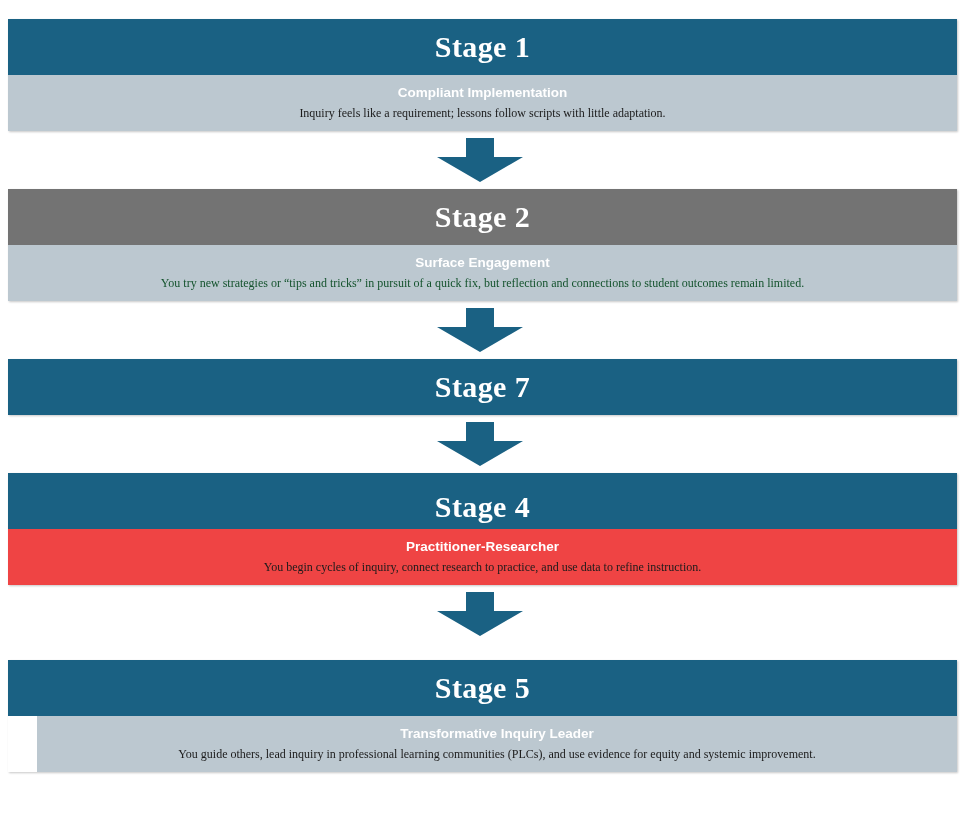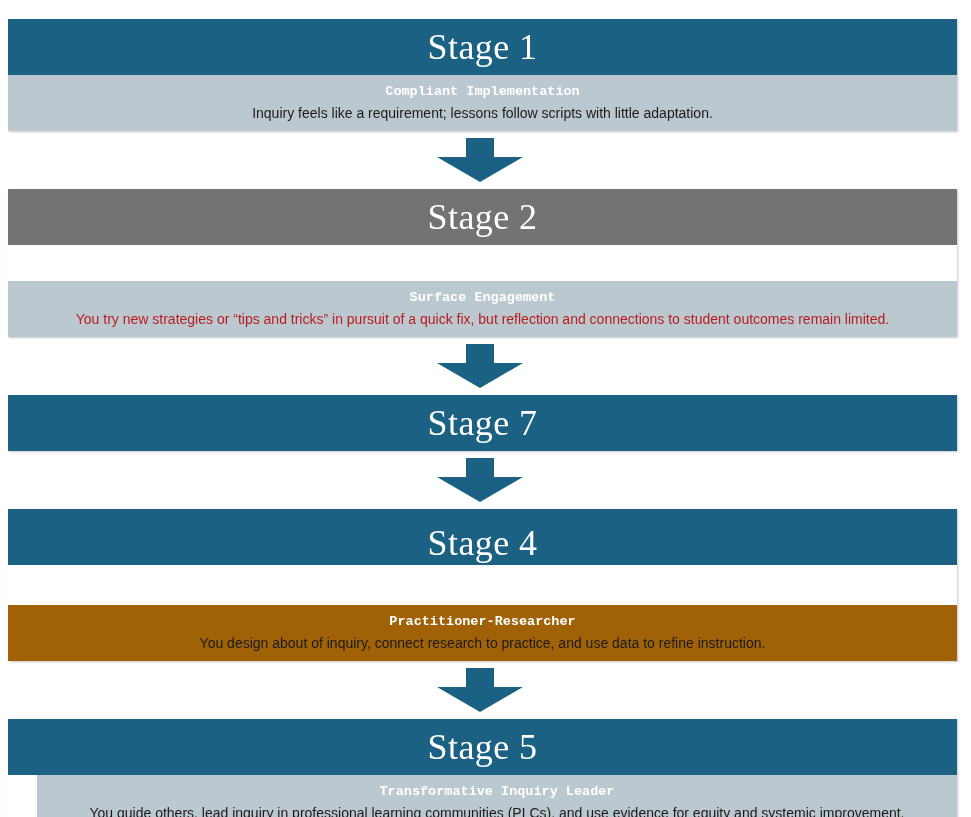--- a/index.html
+++ b/index.html
@@ -30,52 +30,52 @@
   .stage-header {
     height: 56px;
     background: #1a6183;
     display: flex;
     align-items: center;
     justify-content: center;
     box-sizing: border-box;
   }
   .stage-title {
     color: #ffffff;
-    font-size: 36px;
-    font-weight: 400;
+    font-size: 30px;
+    font-weight: 700;
     letter-spacing: 0.4px;
     line-height: 1;
     font-family: "Liberation Serif", "DejaVu Serif", serif;
   }
   .stage-body {
     height: 56px;
     background: #bcc8d0;
     display: flex;
     flex-direction: column;
     align-items: center;
     justify-content: center;
     box-sizing: border-box;
     padding: 0 10px;
   }
   .stage-subtitle {
     color: #ffffff;
     font-size: 13.5px;
     font-weight: bold;
     line-height: 1.35;
     text-align: center;
-    font-family: Liberation Mono, monospace;
+    font-family: Liberation Sans, sans-serif;
   }
   .stage-desc {
     color: #1b1b1b;
-    font-size: 14px;
+    font-size: 12px;
     font-weight: 400;
     line-height: 1.4;
     text-align: center;
     margin-top: 3px;
-    font-family: Liberation Sans, sans-serif;
+    font-family: Liberation Serif, serif;
   }
   .connector {
     height: 58px;
     display: flex;
     align-items: center;
     justify-content: center;
     position: relative;
     left: -3px;
   }
   .arrow-down {
@@ -100,23 +100,23 @@
   <div class="connector">
     <svg class="arrow-down" width="86" height="44" viewBox="0 0 86 44" aria-hidden="true">
       <polygon points="29,0 57,0 57,19 86,19 43,44 0,19 29,19" fill="#1a6183"></polygon>
     </svg>
   </div>
 
   <div class="stage">
     <div class="stage-header" style="background: #737373;">
       <div class="stage-title" style="color: rgb(255, 255, 255);">Stage 2</div>
     </div>
-    <div class="stage-body" style="background: rgb(188, 200, 208); margin-top: 36px;">
+    <div class="stage-body" style="background: rgb(188, 200, 208);">
       <div class="stage-subtitle" style="color: rgb(255, 255, 255);">Surface Engagement</div>
-      <div class="stage-desc" style="color: #b91c1c;">You try new strategies or “tips and tricks” in pursuit of a quick fix, but reflection and connections to student outcomes remain limited.</div>
+      <div class="stage-desc" style="color: #14532d;">You try new strategies or “tips and tricks” in pursuit of a quick fix, but reflection and connections to student outcomes remain limited.</div>
     </div>
   </div>
 
   <div class="connector">
     <svg class="arrow-down" width="86" height="44" viewBox="0 0 86 44" aria-hidden="true">
       <polygon points="29,0 57,0 57,19 86,19 43,44 0,19 29,19" fill="#1a6183"></polygon>
     </svg>
   </div>
 
   <div class="stage">
@@ -128,34 +128,34 @@
   <div class="connector">
     <svg class="arrow-down" width="86" height="44" viewBox="0 0 86 44" aria-hidden="true">
       <polygon points="29,0 57,0 57,19 86,19 43,44 0,19 29,19" fill="#1a6183"></polygon>
     </svg>
   </div>
 
   <div class="stage">
     <div class="stage-header" style="background: rgb(26, 97, 131);">
       <div class="stage-title" style="color: rgb(255, 255, 255); margin-top: 12px;">Stage 4</div>
     </div>
-    <div class="stage-body" style="background: #a16207; margin-top: 40px;">
+    <div class="stage-body" style="background: #ef4444;">
       <div class="stage-subtitle" style="color: rgb(255, 255, 255);">Practitioner-Researcher</div>
-      <div class="stage-desc" style="color: rgb(27, 27, 27);">You design about of inquiry, connect research to practice, and use data to refine instruction.</div>
+      <div class="stage-desc" style="color: rgb(27, 27, 27);">You begin cycles of inquiry, connect research to practice, and use data to refine instruction.</div>
     </div>
   </div>
 
   <div class="connector">
     <svg class="arrow-down" width="86" height="44" viewBox="0 0 86 44" aria-hidden="true">
       <polygon points="29,0 57,0 57,19 86,19 43,44 0,19 29,19" fill="#1a6183"></polygon>
     </svg>
   </div>
 
   <div class="stage">
-    <div class="stage-header" style="background: rgb(26, 97, 131);">
+    <div class="stage-header" style="background: rgb(26, 97, 131); margin-top: 17px;">
       <div class="stage-title" style="color: rgb(255, 255, 255);">Stage 5</div>
     </div>
     <div class="stage-body" style="background: rgb(188, 200, 208); margin-left: 29px;">
       <div class="stage-subtitle" style="color: rgb(255, 255, 255);">Transformative Inquiry Leader</div>
       <div class="stage-desc" style="color: rgb(27, 27, 27); text-align: right;">You guide others, lead inquiry in professional learning communities (PLCs), and use evidence for equity and systemic improvement.</div>
     </div>
   </div>
 
 </div>
 

